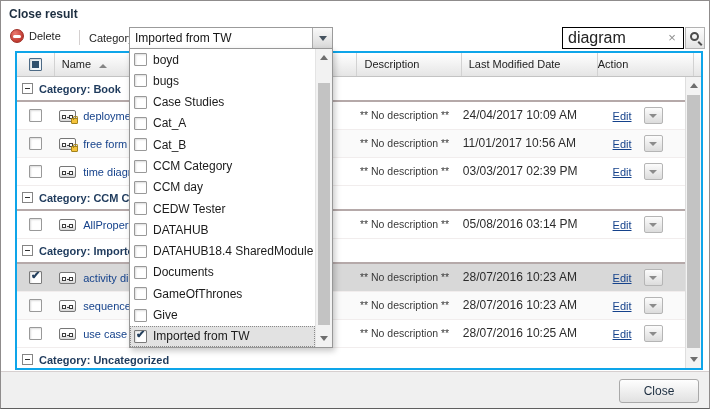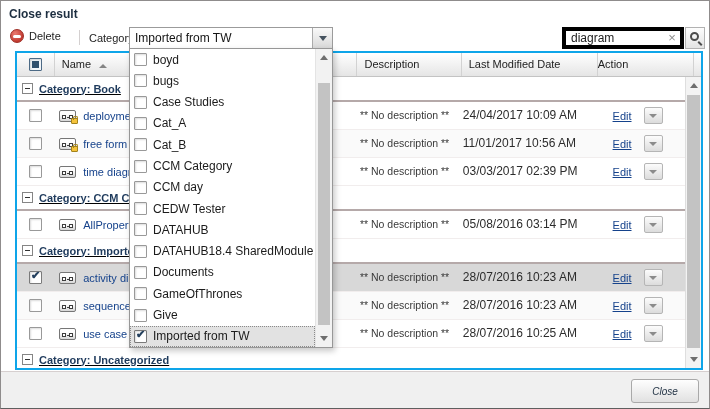--- a/index.html
+++ b/index.html
@@ -23,21 +23,21 @@
   .tb-cat-label { position:absolute; left:88px; top:7px; font-size:11px; color:#222; }
   .combo { position:absolute; left:128px; top:2px; width:204px; height:22px;
            border:1px solid #9b9b9b; background:#fff; cursor:pointer; }
   .combo-text { display:block; padding-left:5px; line-height:20px; font-size:12px; color:#141414; }
   .combo-btn { position:absolute; right:0; top:0; width:20px; height:20px;
                background:linear-gradient(#f9f9f9,#d9d9d9); border-left:1px solid #ababab;
                display:flex; align-items:center; justify-content:center; }
   .tri-down { width:0; height:0; border-left:4px solid transparent; border-right:4px solid transparent;
               border-top:5px solid #45525e; }
   .search-input { position:absolute; right:25px; top:2px; width:122px; height:22px;
-                  border:4px solid #000000; padding:0 20px 0 5px; font-size:12px; color:#222;
+                  border:1px solid #000000; padding:0 20px 0 5px; font-size:16px; color:#222;
                   font-family:inherit; outline:none; }
   .clear-btn { position:absolute; right:30px; top:5px; width:14px; text-align:center;
                font-size:13px; line-height:15px; color:#8f8f8f; cursor:pointer; }
   .search-btn { position:absolute; right:4px; top:2px; width:20px; height:22px;
                 border:1px solid #b2b2b2; background:linear-gradient(#fdfdfd,#e3e3e3); cursor:pointer; }
   .mag { position:absolute; left:4px; top:4px; width:9px; height:9px;
          border:2px solid #4c4c4c; border-radius:50%; }
   .mag::after { content:""; position:absolute; left:7px; top:7px; width:2px; height:5px;
                 background:#4c4c4c; transform:rotate(-45deg); }
 
@@ -53,21 +53,21 @@
   .w-desc { width:105px; }
   .w-date { width:137px; }
   .w-action { width:97px; padding-left:0; }
   .w-scrollhead { flex:1; border-right:none; }
   .sort-arrow { display:inline-block; width:0; height:0; margin-left:8px;
                 border-left:4px solid transparent; border-right:4px solid transparent;
                 border-bottom:4px solid #848484; }
   .grid-body { position:absolute; top:24px; left:0; right:16px; bottom:0; overflow:hidden; }
 
   .group-row { height:25px; display:flex; align-items:center; gap:6px; padding-left:5px;
-               border-bottom:2px solid #b5a9a9; background:#fff; cursor:pointer;text-decoration:underline; }
+               border-bottom:2px solid #b5a9a9; background:#fff; cursor:pointer; }
   .minus-box { width:11px; height:11px; border:1px solid #858585; background:#fff;
                position:relative; flex-shrink:0; }
   .minus-box::after { content:""; position:absolute; left:2px; right:2px; top:4px; height:1px; background:#333; }
   .group-label { font-size:11px; font-weight:bold; color:#1e3a5c; white-space:nowrap; }
 
   .row { height:28px; display:flex; align-items:stretch; background:#fff;
          border-bottom:1px solid #f1eded; }
   .row.alt { background:#fafafa; }
   .row.selected { background:#d8d8d8; }
   .c-cb { width:38px; display:flex; align-items:center; justify-content:center; }
@@ -128,24 +128,24 @@
   .dd-item { flex:1; display:flex; align-items:center; gap:6px; padding-left:4px;
              font-size:12px; color:#1b1b1b; cursor:pointer; white-space:nowrap; }
   .dd-item.selected { background:#e2e2e2; outline:1px dotted #8a8a8a; outline-offset:-1px; }
   .dd-scroll { position:absolute; top:0; bottom:0; right:0; width:17px; background:#f2f2f2;
                border-left:1px solid #e4e4e4; }
   .dd-scroll .sb-thumb { top:34px; bottom:22px; left:2px; right:2px; }
 
   
   .footer { position:absolute; left:0; right:0; bottom:0; height:37px; background:#f0f0f0;
             border-top:1px solid #d6cfcf; }
-  .close-btn { position:absolute; right:10px; top:7px; width:68px; height:24px;
+  .close-btn { position:absolute; right:10px; top:7px; width:80px; height:24px;
                border:1px solid #a9a9a9; border-radius:3px;
-               background:linear-gradient(#fefefe,#e1e1e1); font-size:10px; color:#1d2e40;
-               font-family:inherit; cursor:pointer;font-style:italic; }
+               background:linear-gradient(#fefefe,#e1e1e1); font-size:12px; color:#1d2e40;
+               font-family:inherit; cursor:pointer; }
 </style>
 </head>
 <body>
 
 <div class="dialog">
 
   <div class="titlebar">
     <span>Close result</span>
   </div>
 

